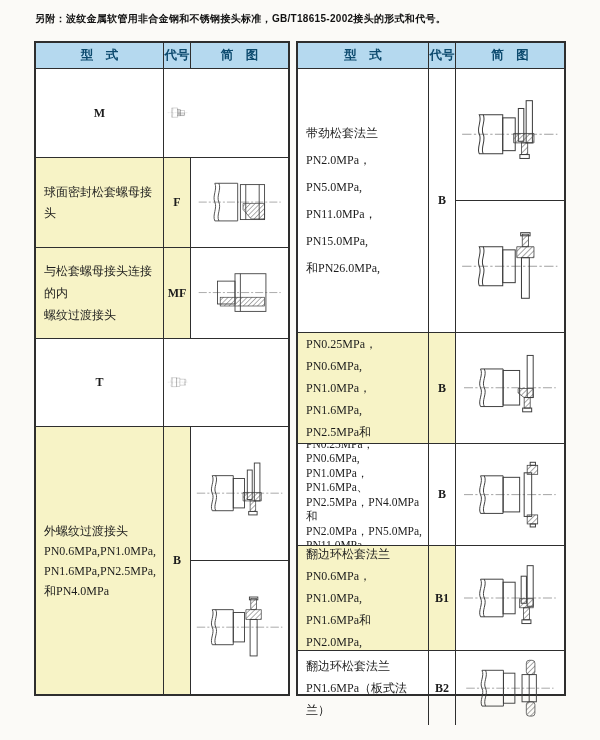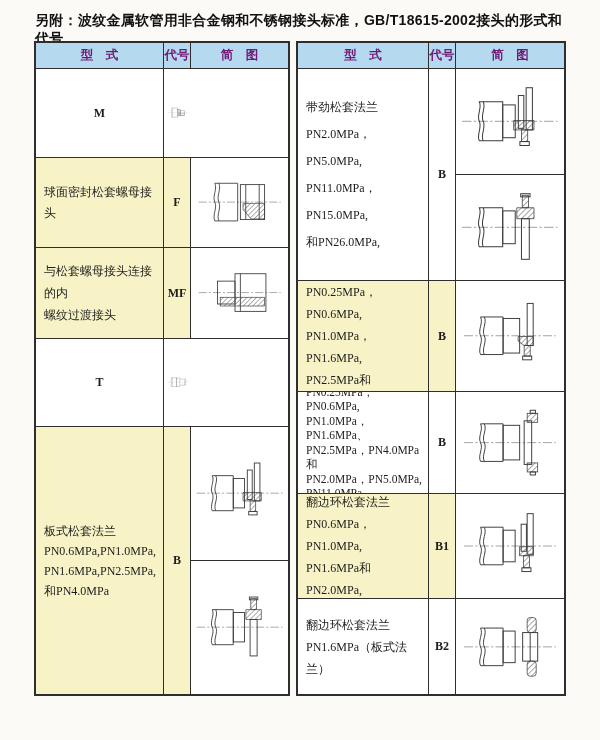--- a/index.html
+++ b/index.html
@@ -7,21 +7,21 @@
     width:600px;height:740px;
     background:#fbfaf7;
     font-family:"Liberation Serif","DejaVu Serif",serif;
     color:#1c1c1c;
     position:relative;
     overflow:hidden;
   }
   .page-title{
     position:absolute;left:35px;top:12px;width:540px;
     font-family:"Liberation Sans","DejaVu Sans",sans-serif;
-    font-weight:bold;font-size:14px;color:#111;letter-spacing:0.3px;
+    font-weight:bold;font-size:10px;color:#111;letter-spacing:0.3px;
   }
   .tbl{
     position:absolute;top:41px;
     border:2px solid #2e2e2e;
     box-sizing:border-box;
     background:#fff;
     display:flex;flex-direction:column;
     height:655px;
   }
   .tbl-left{left:34px;width:256px;}
@@ -37,21 +37,21 @@
   .cell{
     border-right:1px solid #2e2e2e;
     box-sizing:border-box;
     display:flex;align-items:center;
     overflow:hidden;
   }
   .cell:last-child{border-right:none;}
   .head-row{height:26px;background:#b5d9ef;}
   .head-row .cell{
     justify-content:center;
-    font-weight:bold;font-size:12.5px;color:#701a75;text-align:center;
+    font-weight:bold;font-size:12.5px;color:#0c4a6e;text-align:center;
   }
   .type-cell{padding:4px 4px 4px 8px;font-size:12px;line-height:21px;}
   .type-cell .txt{white-space:pre-line;}
   .code-cell{justify-content:center;font-size:12px;font-weight:600;}
   .diag-cell{justify-content:center;padding:2px;}
   .diag-stack{flex-direction:column;align-items:stretch;padding:0;}
   .diag-stack .half{
     flex:1 1 50%;display:flex;align-items:center;justify-content:center;
     overflow:hidden;
   }
@@ -148,21 +148,21 @@
         <path class="ln" d="M32 18 c4 9 -4 18 0 27 c4 9 -4 18 0 27"></path>
         <rect class="ln" x="58" y="20" width="20" height="50"></rect>
         <path class="ln" d="M78 27 H112 q4 9 0 18 q-4 9 0 18 H78"></path>
         <path class="ln" d="M106 27 q4 9 0 18 q-4 9 0 18"></path>
       </svg>
     </div>
   </div>
 
   <div class="trow">
     <div class="cell type-cell hl lh20">
-        <span class="txt">板式松套法兰
+        <span class="txt">外螺纹过渡接头
 PN0.6MPa,PN1.0MPa,
 PN1.6MPa,PN2.5MPa,
 和PN4.0MPa</span>
       </div>
     <div class="cell code-cell hl">B</div>
     <div class="cell diag-cell diag-stack">
       <div class="half">
         <svg class="dsvg" viewBox="0 0 130 90">
           <line class="cl" x1="4" y1="45" x2="126" y2="45"></line>
           <path class="ln" d="M56 20 H26 c4 8 -4 17 0 25 c4 8 -4 17 0 25 H56 Z"></path>
@@ -192,21 +192,21 @@
 </div>
 
 <div class="tbl tbl-right">
 
   <div class="trow head-row">
     <div class="cell">型　式</div>
     <div class="cell">代号</div>
     <div class="cell">简　图</div>
   </div>
 
-  <div class="trow" style="height:212px">
+  <div class="trow" style="height:264px">
     <div class="cell type-cell lh27">
         <span class="txt">带劲松套法兰
 PN2.0MPa，PN5.0MPa,
 PN11.0MPa，PN15.0MPa,
 和PN26.0MPa,</span>
       </div>
     <div class="cell code-cell">B</div>
     <div class="cell diag-cell diag-stack">
       <div class="half">
         <svg class="dsvg" viewBox="0 0 130 90">

